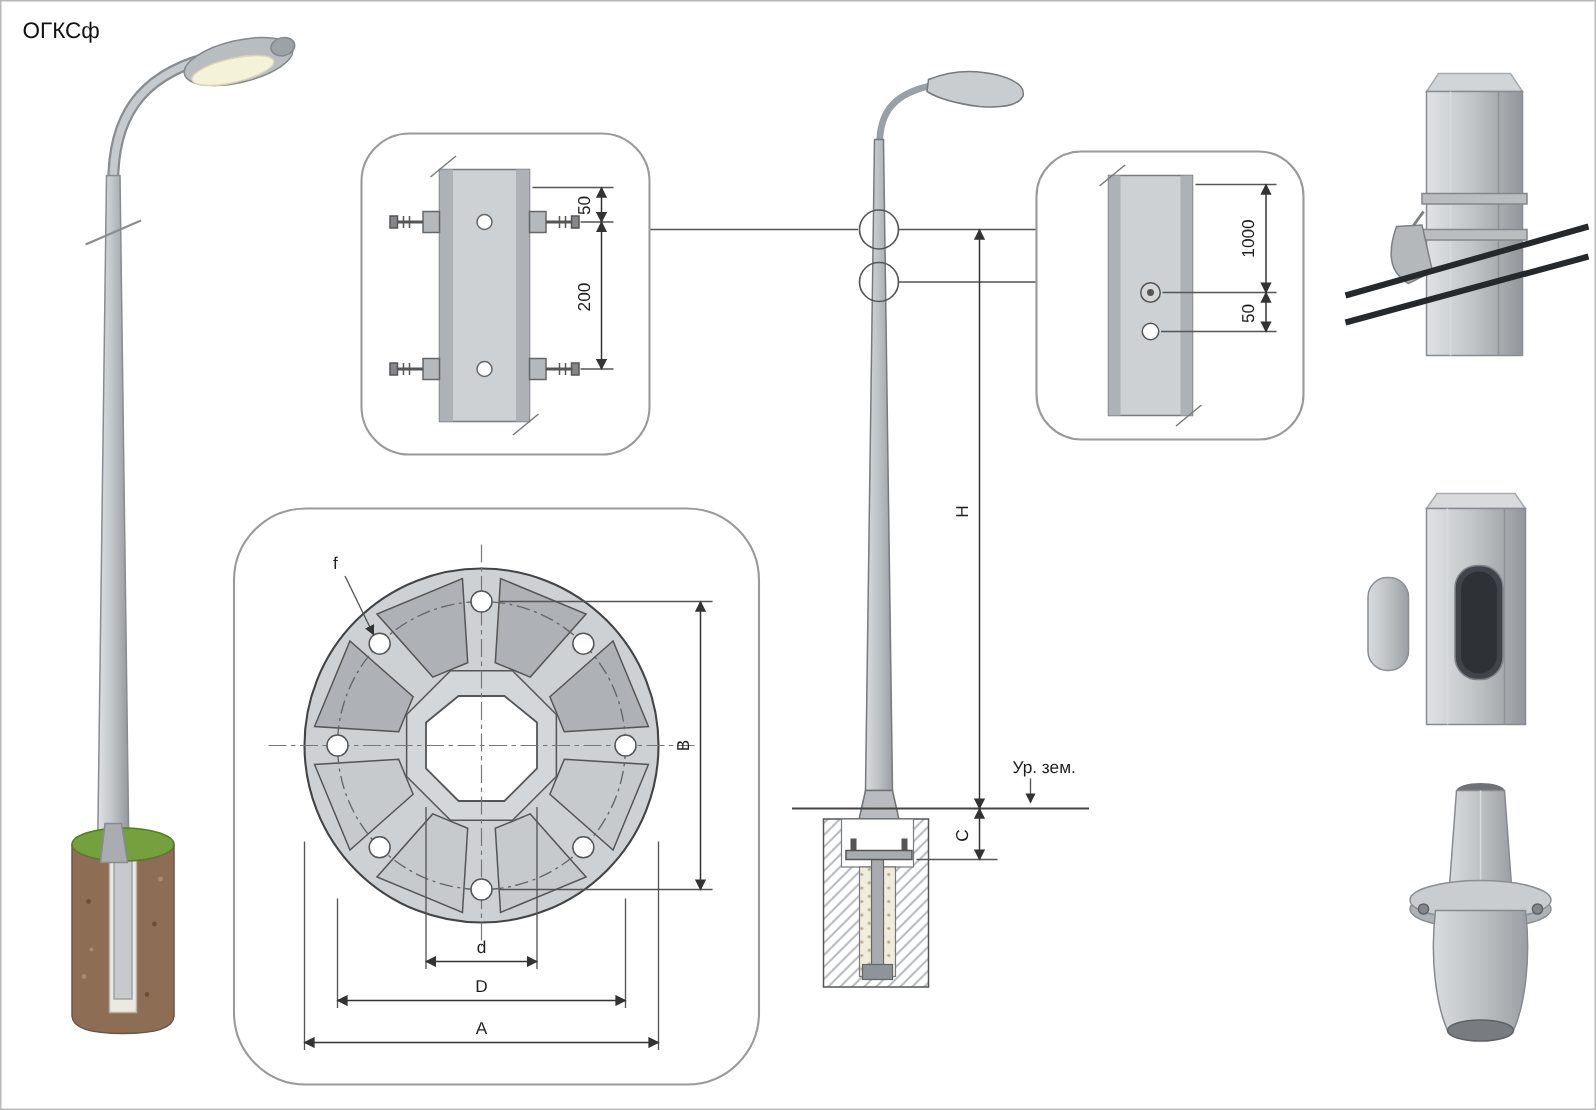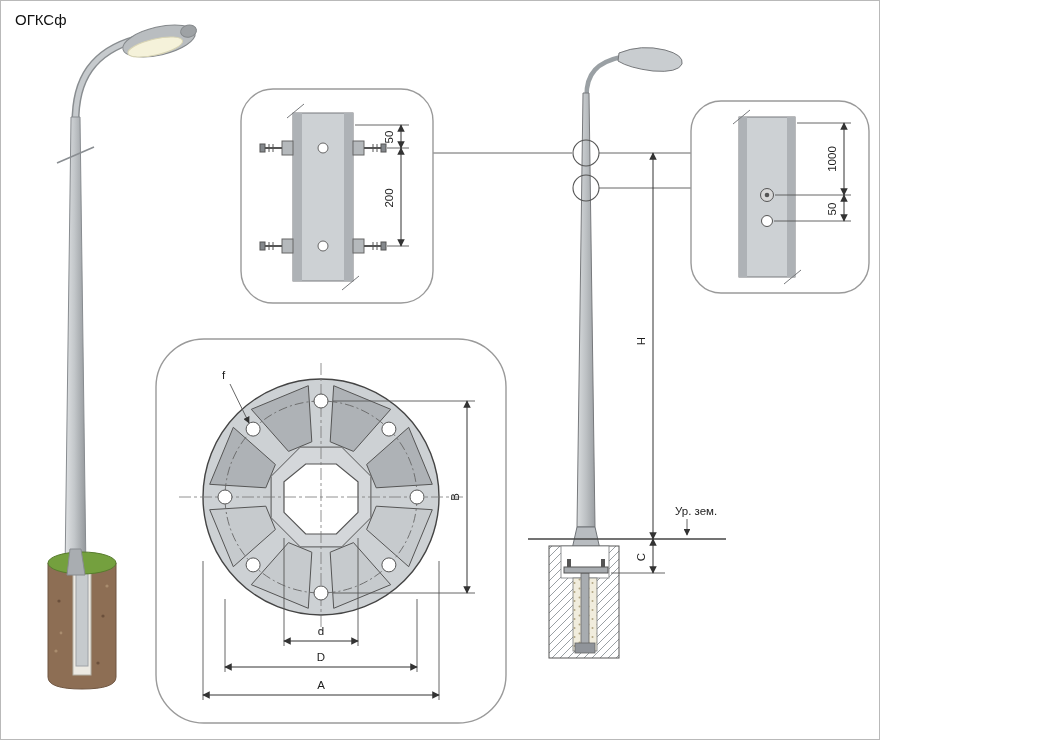--- a/index.html
+++ b/index.html
@@ -1,16 +1,16 @@
 <!DOCTYPE html>
 <html><head>
 <meta charset="utf-8">
 <style>
   html,body{margin:0;padding:0;background:#fff;}
-  #canvas{position:relative;width:880px;height:740px;background:#ffffff;overflow:hidden;
+  #canvas{position:relative;width:1064px;height:740px;background:#ffffff;overflow:hidden;
           font-family:"Liberation Sans",sans-serif;border:1px solid #b9b9b9;box-sizing:border-box;}
   svg{display:block;}
   text{font-family:"Liberation Sans",sans-serif;fill:#1d1d1d;}
   .dim{font-size:11.5px;}
   .ttl{font-size:15px;fill:#111;}
   .thin{stroke:#555;stroke-width:0.9;fill:none;}
   .dimln{stroke:#333;stroke-width:1;fill:none;}
 </style>
 </head>
 <body>

